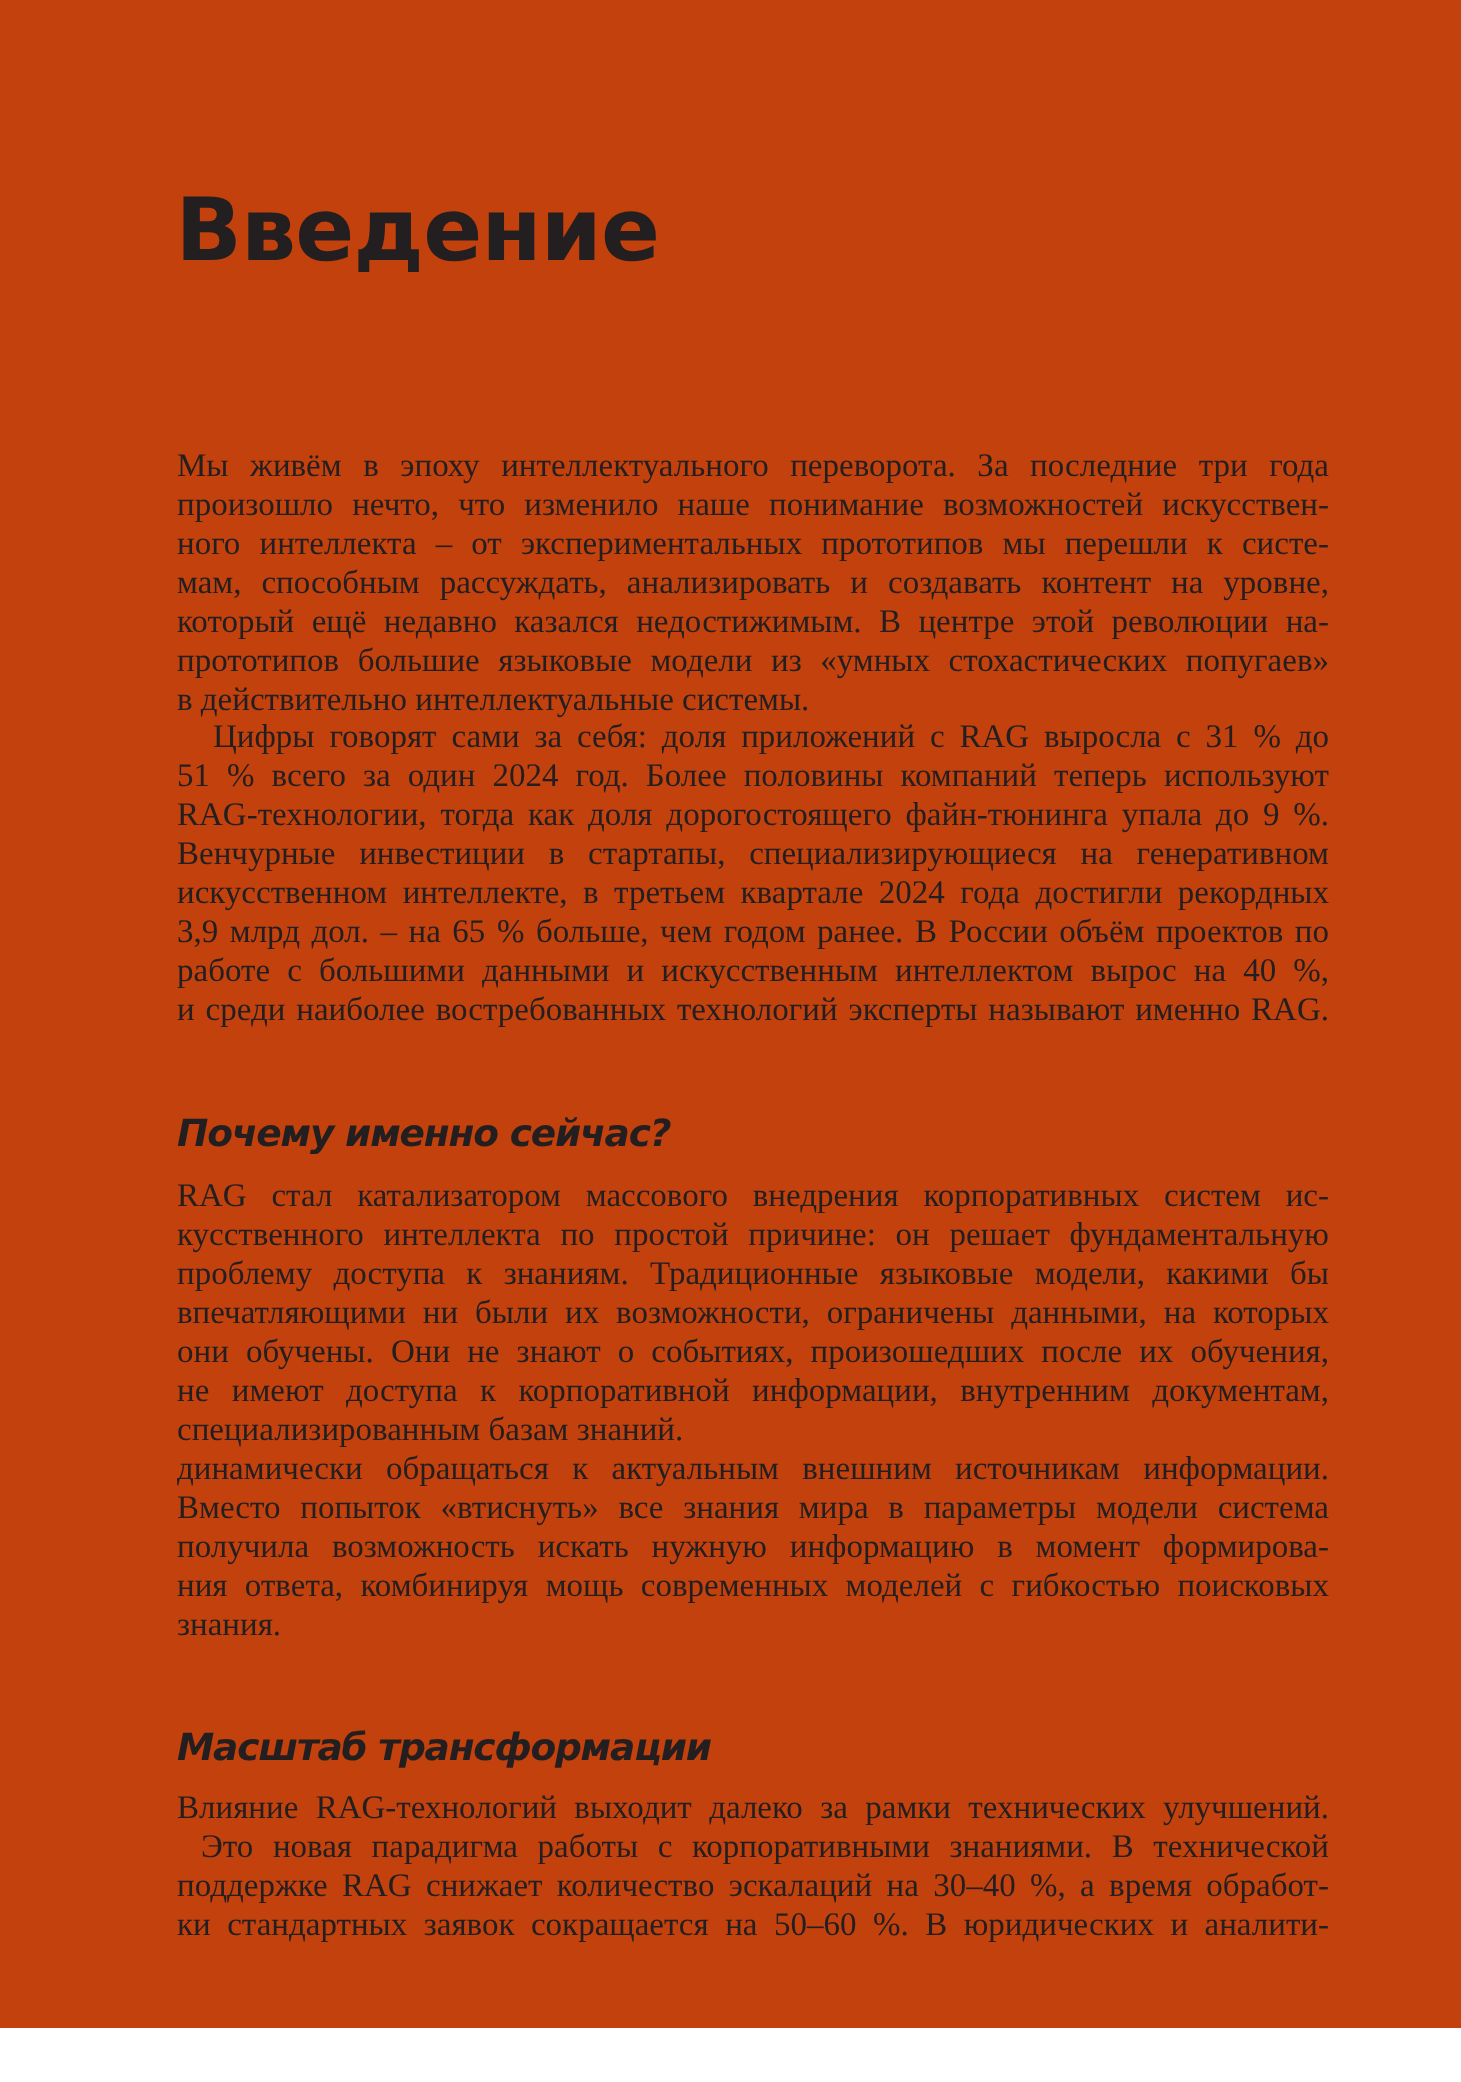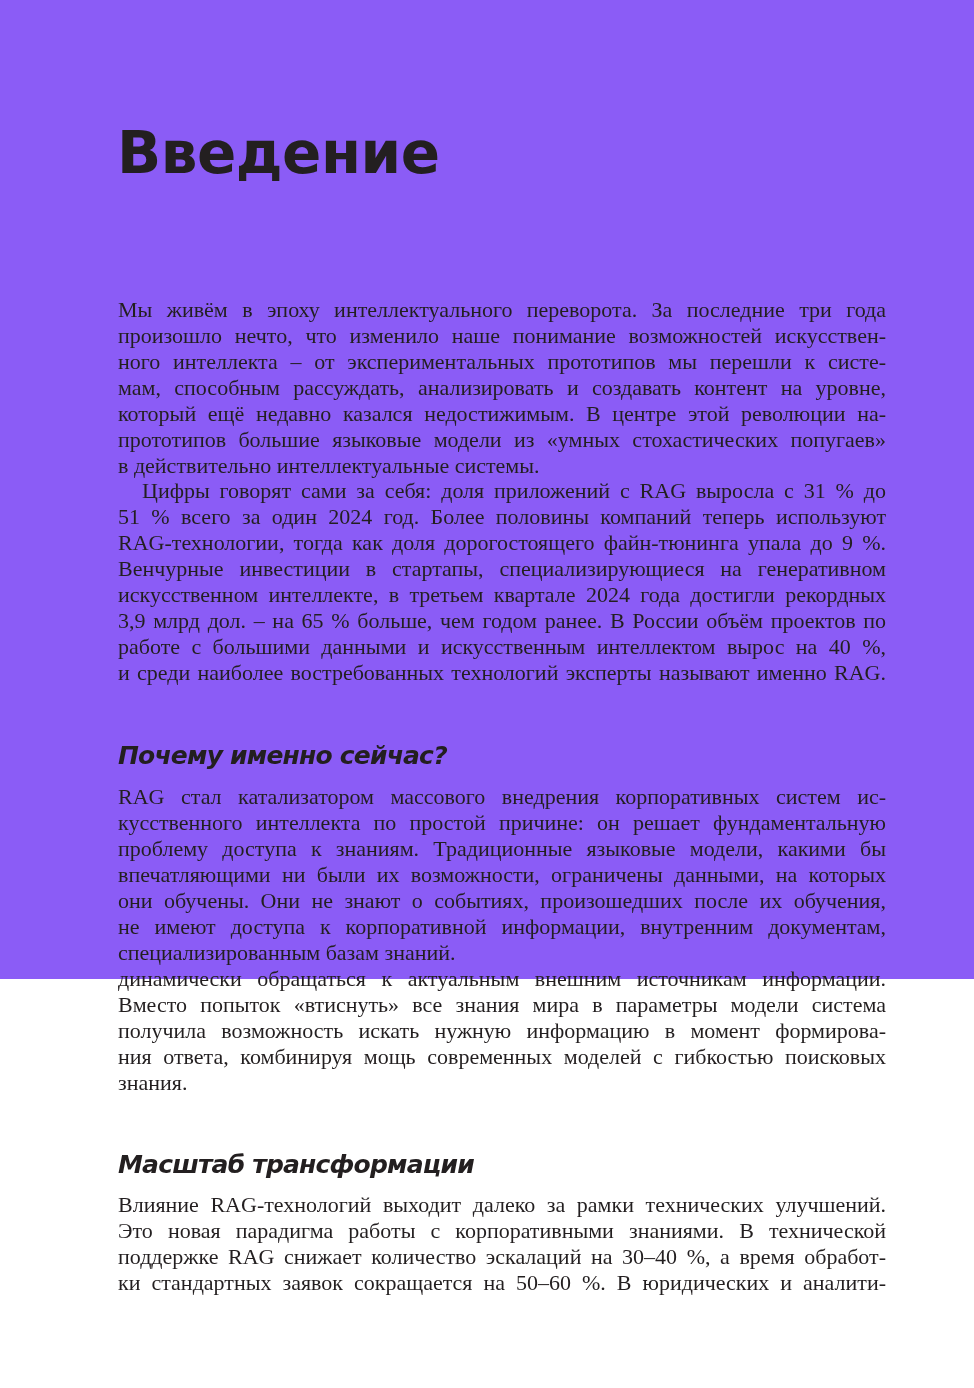--- a/index.html
+++ b/index.html
@@ -1,17 +1,17 @@
 <!DOCTYPE html>
 <html><head>
 <meta charset="utf-8">
 <style>
   html, body { margin: 0; padding: 0; background: #ffffff; }
   body { width: 974px; height: 1388px; position: relative; overflow: hidden; }
-  .page { position: absolute; left: 0; top: 0; width: 974px; height: 979px; background: #8b5cf6; color: #231f20; }
+  .page { position: absolute; left: 0; top: 0; width: 974px; height: 1352px; background: #c2410c; color: #231f20; }
   .title {
     position: absolute; left: 117px; top: 118px;
     font-family: "DejaVu Sans", sans-serif; font-weight: bold;
     font-size: 58px; line-height: 70px; letter-spacing: -0.5px; color: #231f20;
     margin: 0;
   }
   .block { position: absolute; left: 118px; width: 768px; }
   .line {
     font-family: "Liberation Serif", serif;
     font-size: 22px; line-height: 26px; height: 26px;
@@ -71,18 +71,18 @@
     <span class="line" style="display: block;">Вместо попыток «втиснуть» все знания мира в параметры модели система</span>
     <span class="line" style="display: block;">получила возможность искать нужную информацию в момент формирова-</span>
     <span class="line" style="display: block;">ния ответа, комбинируя мощь современных моделей с гибкостью поисковых</span>
     <span class="line last" style="display: block;">знания.</span>
   </div>
 
   <h2 class="h2" style="top:1149px;">Масштаб трансформации</h2>
 
   <div class="block" style="top:1192px;">
     <span class="line" style="display: block;">Влияние RAG-технологий выходит далеко за рамки технических улучшений.</span>
-    <span class="line" style="display: block;">Это новая парадигма работы с корпоративными знаниями. В технической</span>
+    <span class="line" style="display: block; margin-left: 16px;">Это новая парадигма работы с корпоративными знаниями. В технической</span>
     <span class="line" style="display: block;">поддержке RAG снижает количество эскалаций на 30–40 %, а время обработ-</span>
     <span class="line" style="display: block;">ки стандартных заявок сокращается на 50–60 %. В юридических и аналити-</span>
   </div>
 
 </div>
 
 </body></html>

